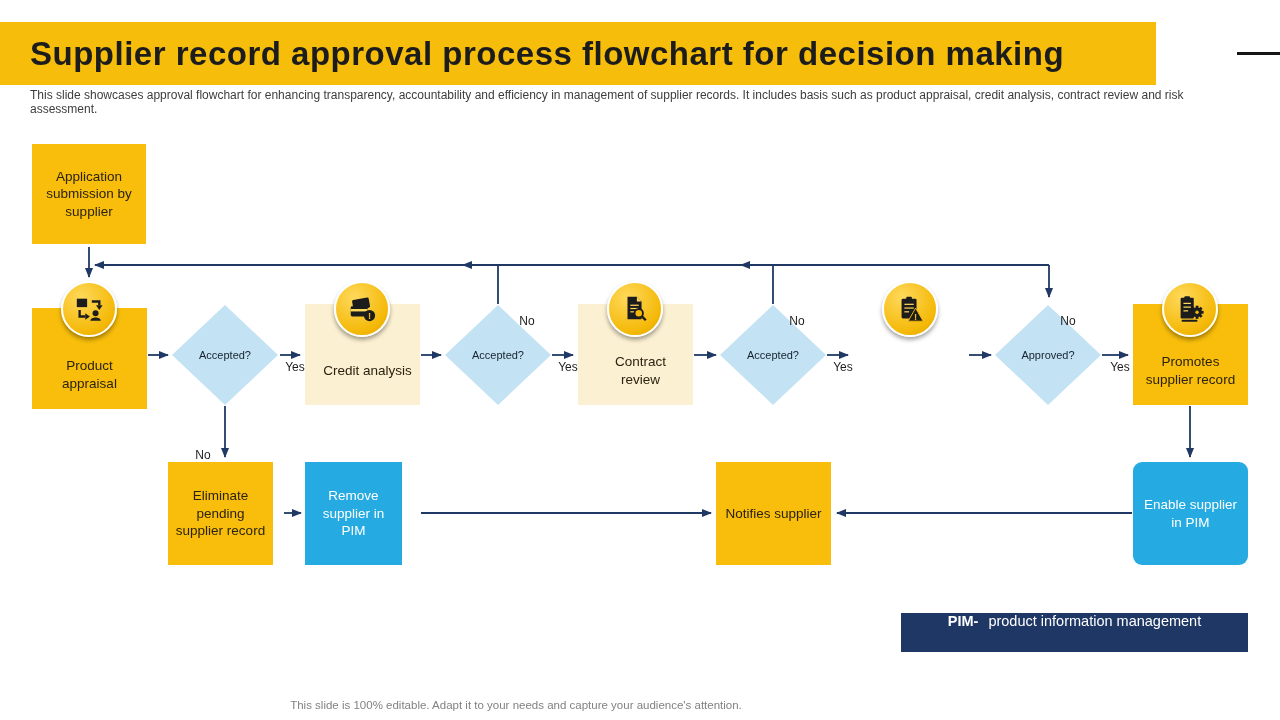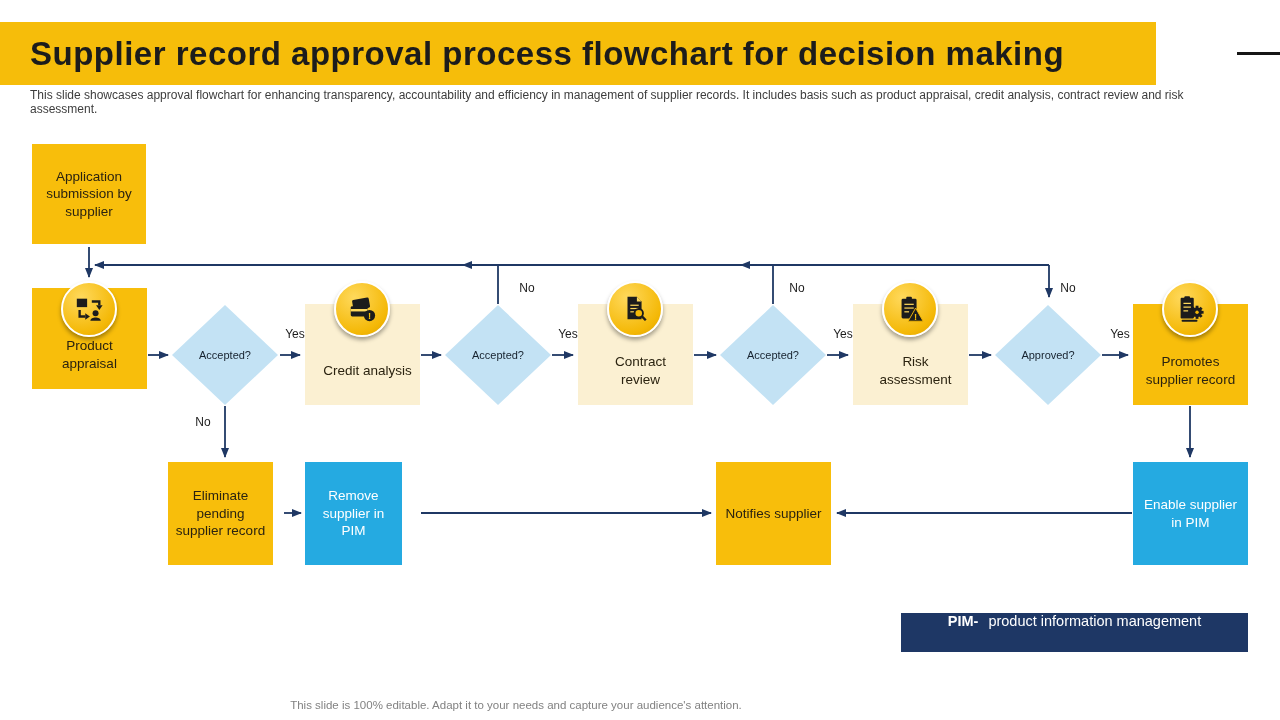--- a/index.html
+++ b/index.html
@@ -40,21 +40,21 @@
     clip-path:polygon(50% 0,100% 50%,50% 100%,0 50%);
   }
   .icon-circle{
     position:absolute;width:56px;height:56px;border-radius:50%;z-index:3;
     background:radial-gradient(circle at 35% 28%, #FFD95C 0%, #F4B806 70%, #D99E00 100%);
     border:2px solid #ffffff;box-sizing:border-box;
     box-shadow:0 3px 4px rgba(0,0,0,.35);
     display:flex;align-items:center;justify-content:center;
   }
   .yn{
-    position:absolute;font-size:12px;color:#1d1d1d;z-index:2;width:36px;text-align:center;
+    position:absolute;font-size:12px;color:#1d1d1d;z-index:2;width:36px;text-align:center;margin-top:33px;
   }
   
   .legend{
     position:absolute;left:901px;top:613px;width:347px;height:39px;
     background:#1E3765;color:#ffffff;display:flex;justify-content:center;
     font-size:14.5px;z-index:2;
   }
   .legend .abbr{font-weight:700;}
   .legend .desc{margin-left:10px;font-weight:400;}
   .footer{
@@ -105,31 +105,28 @@
       <path d="M421,513 H711" marker-end="url(#arr)"></path>
       <path d="M1132,513 H837" marker-end="url(#arr)"></path>
       <path d="M1190,406 V457" marker-end="url(#arr)"></path>
     </g>
   </svg>
 
   <div class="box yellow" style="left:32px;top:144px;width:114px;height:100px;">
     <span>Application submission by supplier</span>
   </div>
 
-  <div class="box yellow has-icon" style="left:32px;top:288px;width:115px;height:101px;">
+  <div class="box yellow has-icon" style="left:32px;top:308px;width:115px;height:101px;">
     <span>Product appraisal</span>
   </div>
   <div class="box cream has-icon" style="left:305px;top:304px;width:115px;height:101px;">
     <span>Credit analysis</span>
   </div>
   <div class="box cream has-icon" style="left:578px;top:304px;width:115px;height:101px;">
     <span>Contract review</span>
-  </div>
-  <div class="box cream has-icon" style="left:853px;top:304px;width:115px;height:101px;">
-    <span>Risk assessment</span>
   </div>
   <div class="box yellow has-icon" style="left:1133px;top:304px;width:115px;height:101px;">
     <span>Promotes supplier record</span>
   </div>
 
   <div class="diamond" style="left:172px;top:305px;">
     <span>Accepted?</span>
   </div>
   <div class="diamond" style="left:445px;top:305px;">
     <span>Accepted?</span>
@@ -152,21 +149,21 @@
 
   <div class="box yellow" style="left:168px;top:462px;width:105px;height:103px;">
     <span>Eliminate pending supplier record</span>
   </div>
   <div class="box blue" style="left:305px;top:462px;width:97px;height:103px;">
     <span>Remove supplier in PIM</span>
   </div>
   <div class="box yellow" style="left:716px;top:462px;width:115px;height:103px;">
     <span>Notifies supplier</span>
   </div>
-  <div class="box blue" style="left:1133px;top:462px;width:115px;height:103px;">
+  <div class="box blue" style="left:1133px;top:462px;width:115px;height:103px;border-radius:9px;">
     <span>Enable supplier in PIM</span>
   </div>
 
   <div class="icon-circle" style="left:61px;top:281px;">
     <svg class="glyph" width="30" height="30" viewBox="0 0 32 32">
       <g fill="#1c1c1c">
         <rect x="3" y="5" width="11" height="9"></rect>
         <polyline points="19,8 27,8 27,12" fill="none" stroke="#1c1c1c" stroke-width="2.5"></polyline>
         <polygon points="23.5,12 30.5,12 27,17"></polygon>
         <polyline points="6,17 6,24 12,24" fill="none" stroke="#1c1c1c" stroke-width="2.5"></polyline>

